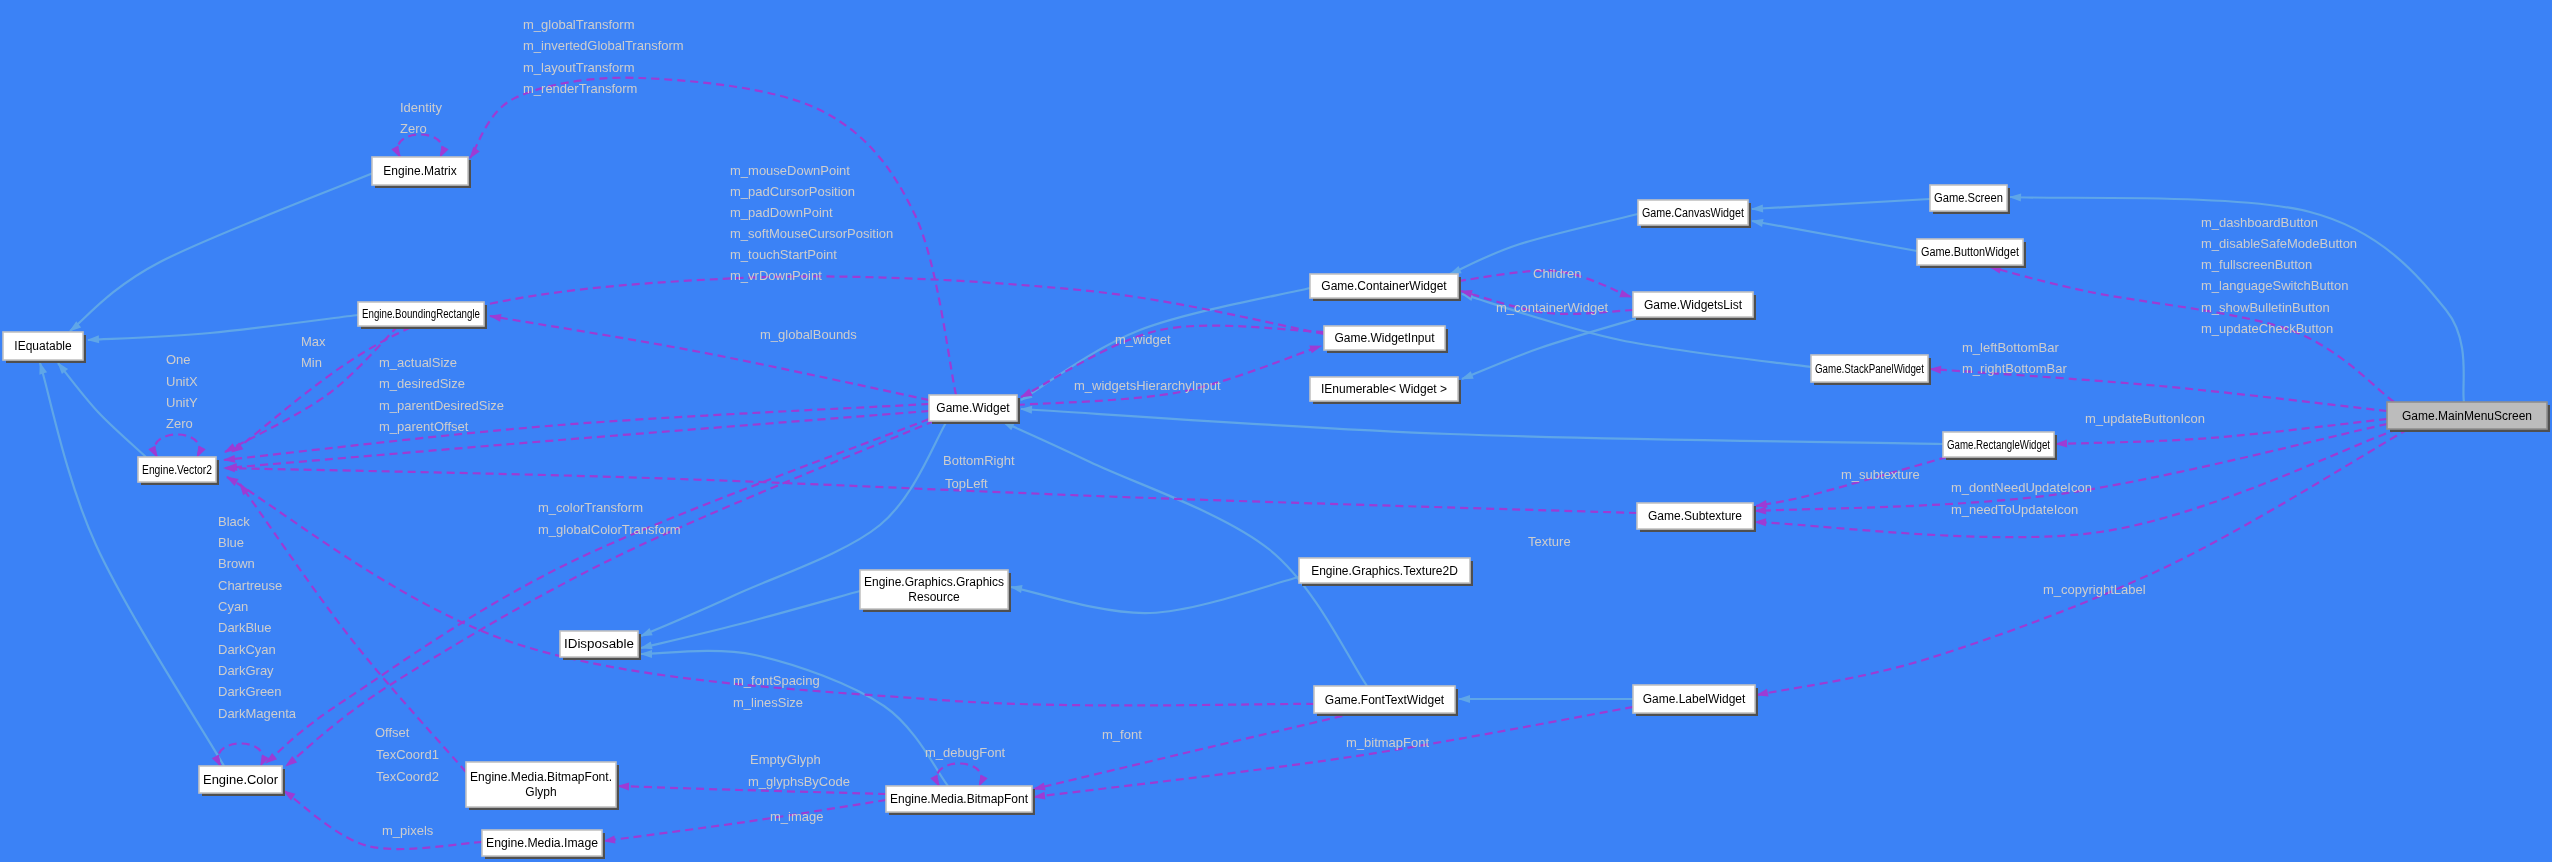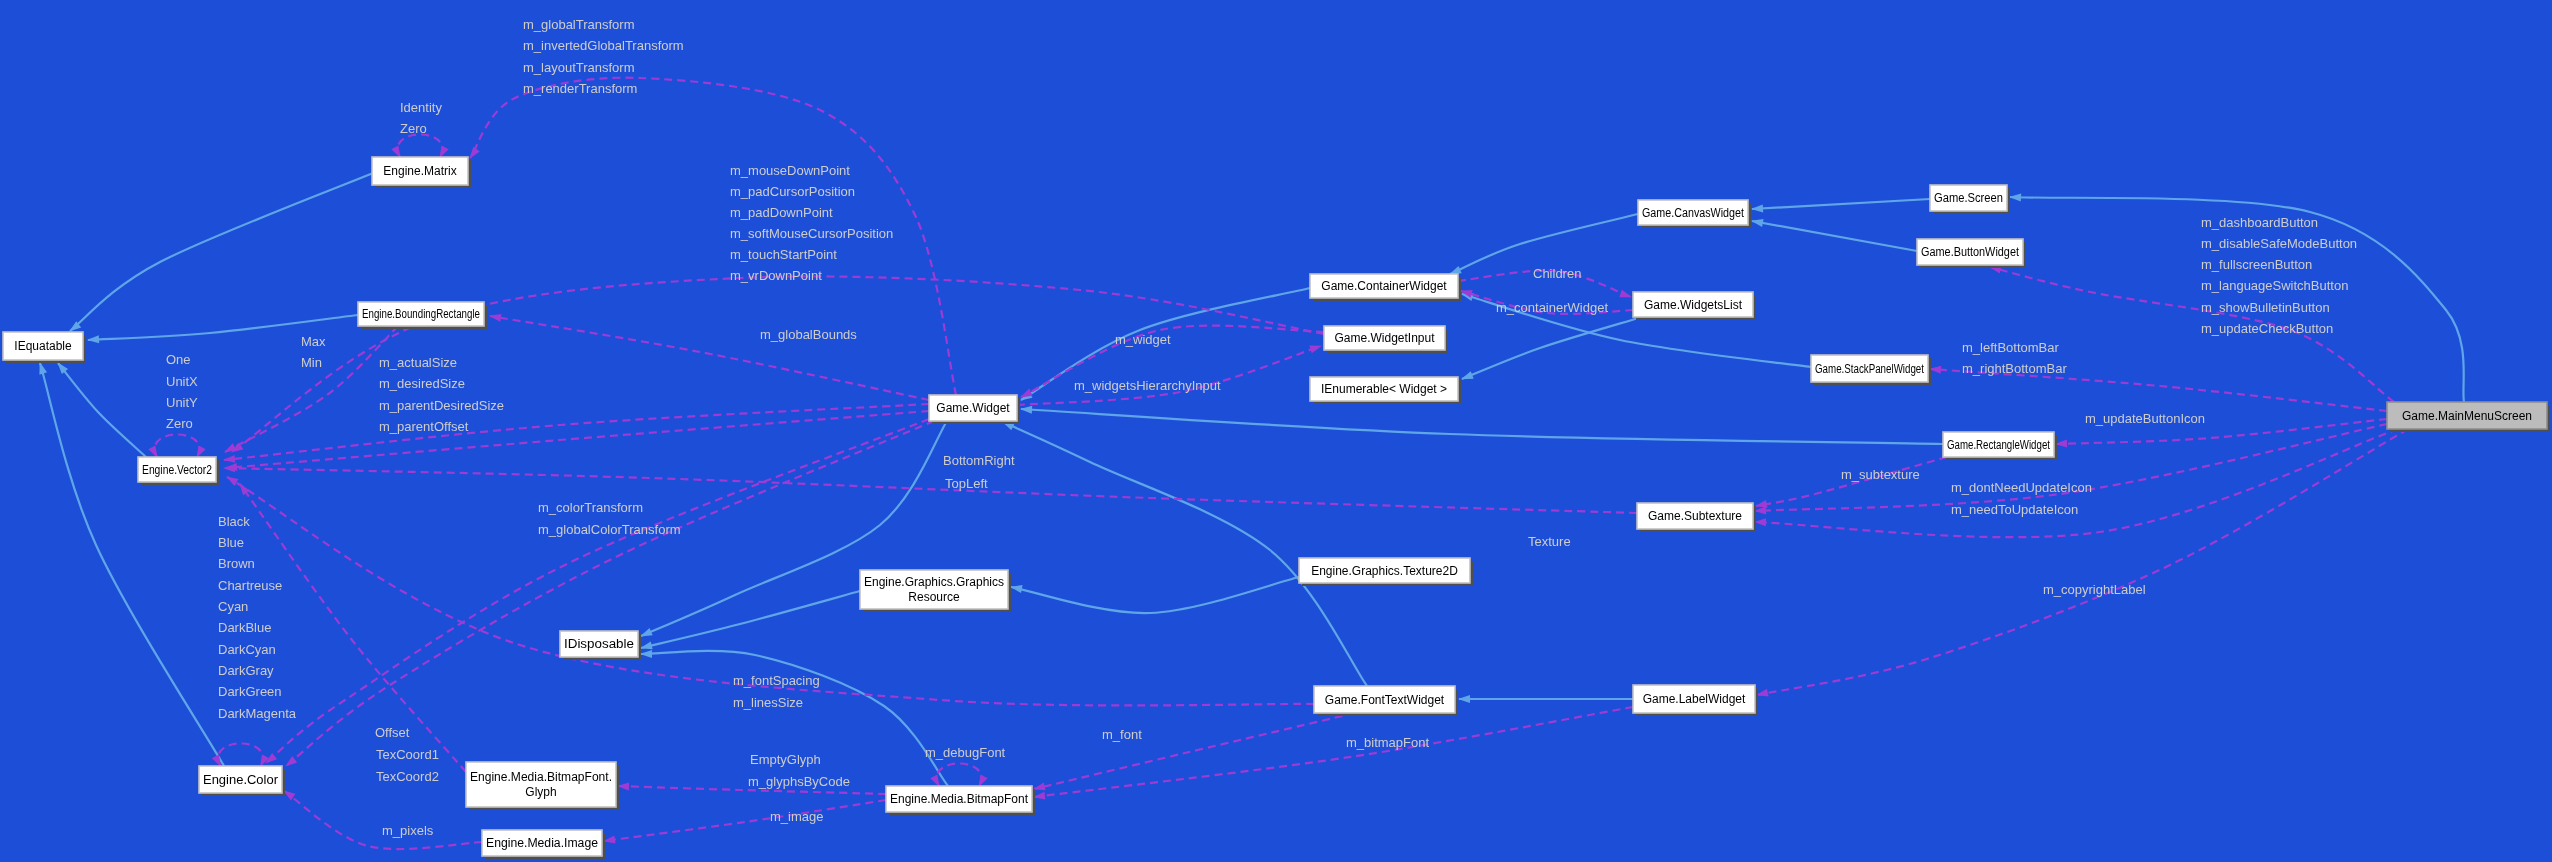--- a/index.html
+++ b/index.html
@@ -1,17 +1,17 @@
 <!DOCTYPE html>
 <html><head>
 <meta charset="utf-8">
 <title>Collaboration Diagram</title>
 <style>
   html,body{margin:0;padding:0;background:#000;}
-  #stage{position:relative;width:2552px;height:862px;background:#1d4ed8;overflow:hidden;
+  #stage{position:relative;width:2552px;height:862px;background:#3b82f6;overflow:hidden;
          font-family:"Liberation Sans", sans-serif;}
   svg{position:absolute;left:0;top:0;}
   .edge-label{font-family:"Liberation Sans", sans-serif;}
 </style>
 </head>
 <body>
 
 <div id="stage">
   <svg id="graph" width="2552" height="862" viewBox="0 0 2552 862">
     <defs id="defs">

